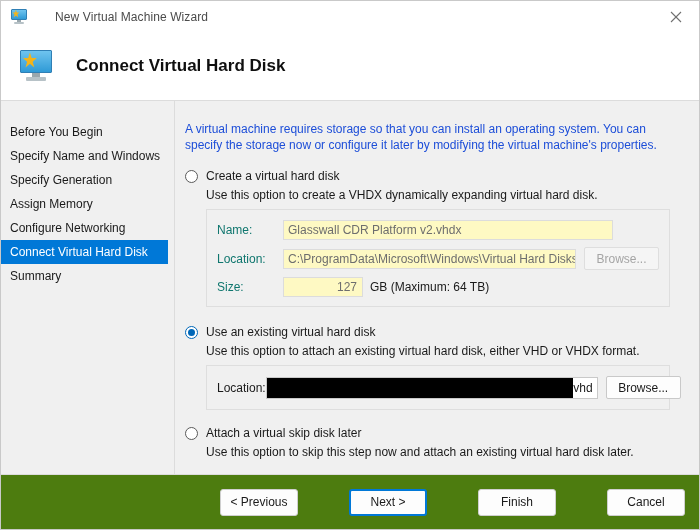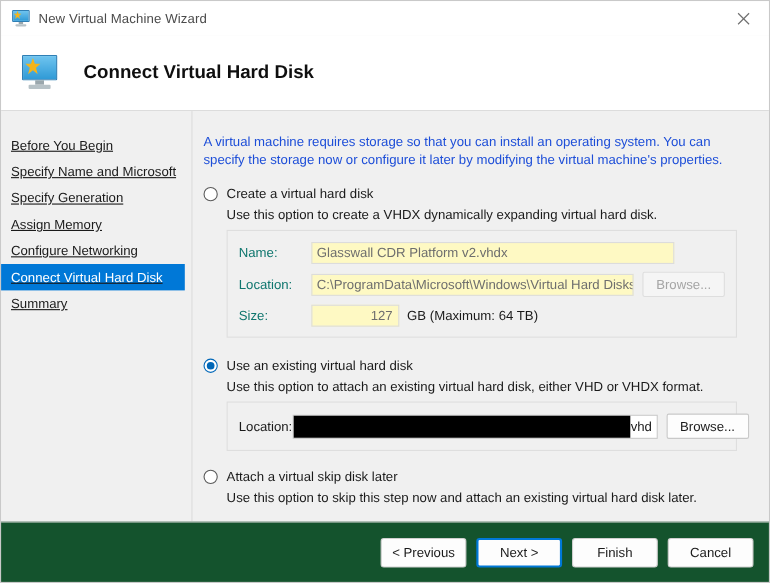--- a/index.html
+++ b/index.html
@@ -28,20 +28,21 @@
 
   
   .titlebar {
     position: absolute;
     top: 0; left: 0; right: 0;
     height: 31px;
     background: #ffffff;
     display: flex;
     align-items: center;
     box-sizing: border-box;
+    gap: 20px;
   }
   .titlebar-icon {
     width: 16px;
     height: 16px;
     margin-left: 10px;
     margin-right: 8px;
     flex: none;
     position: relative;
   }
   .titlebar-title {
@@ -141,21 +142,20 @@
   }
 
   .sidebar {
     position: absolute;
     top: 0; left: 0;
     width: 174px;
     bottom: 0;
     border-right: 1px solid #dcdcdc;
     box-sizing: border-box;
     padding-top: 19px;
-    text-decoration: underline;
   }
   .side-item {
     height: 24px;
     line-height: 24px;
     padding-left: 9px;
     font-size: 12px;
     color: #1a1a1a;
     width: 167px;
     box-sizing: border-box;
     white-space: nowrap;
@@ -338,27 +338,28 @@
     width: 310px;
     height: 26px;
     background: #000000;
   }
 
   
   .footer {
     position: absolute;
     left: 0; right: 0; bottom: 0;
     height: 55px;
-    background: #14532d;
+    background: #4d7c0f;
     border-top: 1px solid #dcdcdc;
     box-sizing: border-box;
     display: flex;
     align-items: center;
     justify-content: flex-end;
     padding-right: 14px;
+    gap: 42px;
   }
   .btn {
     height: 27px;
     width: 78px;
     box-sizing: border-box;
     border: 1px solid #cfcfcf;
     border-radius: 3px;
     background: #fdfdfd;
     font-size: 12px;
     color: #1a1a1a;
@@ -406,21 +407,21 @@
         <div class="base"></div>
       </div>
     </div>
     <div class="header-title">Connect Virtual Hard Disk</div>
   </div>
 
   <div class="body-area">
 
     <div class="sidebar">
       <div class="side-item">Before You Begin</div>
-      <div class="side-item">Specify Name and Microsoft</div>
+      <div class="side-item">Specify Name and Windows</div>
       <div class="side-item">Specify Generation</div>
       <div class="side-item">Assign Memory</div>
       <div class="side-item">Configure Networking</div>
       <div class="side-item active">Connect Virtual Hard Disk</div>
       <div class="side-item">Summary</div>
     </div>
 
     <div class="content">
 
       <p class="intro">A virtual machine requires storage so that you can install an operating system. You can specify the storage now or configure it later by modifying the virtual machine's properties.</p>

